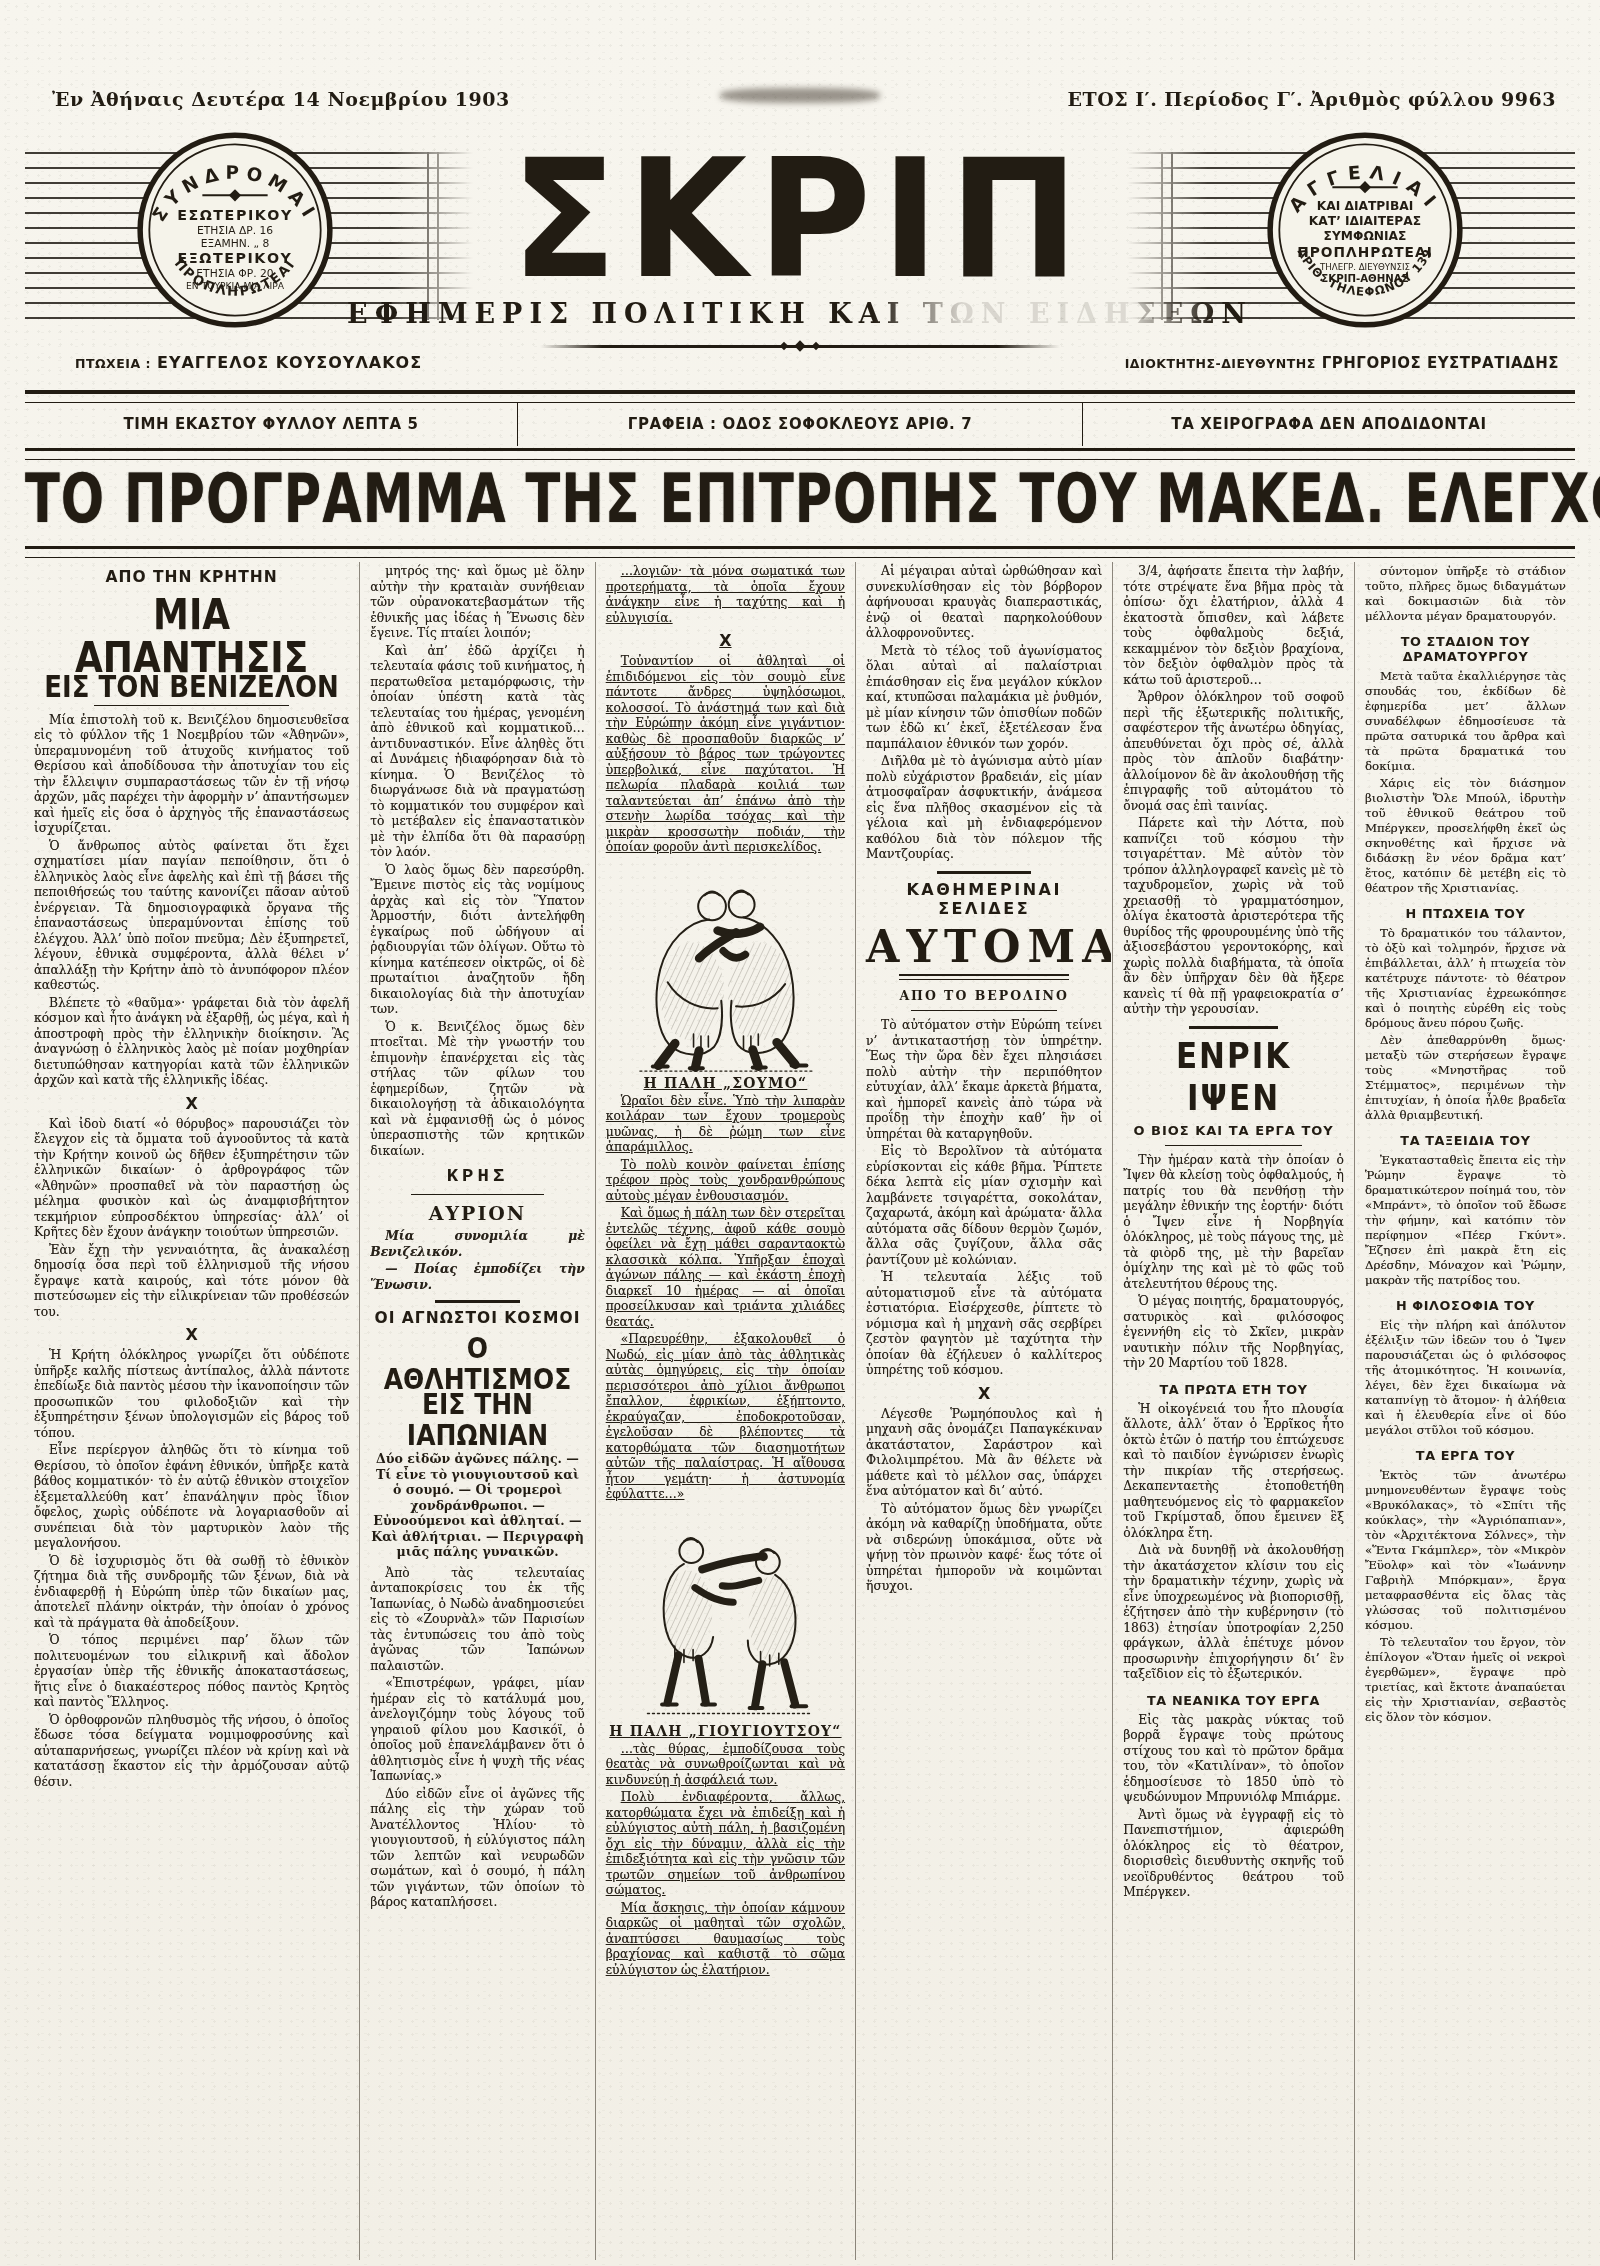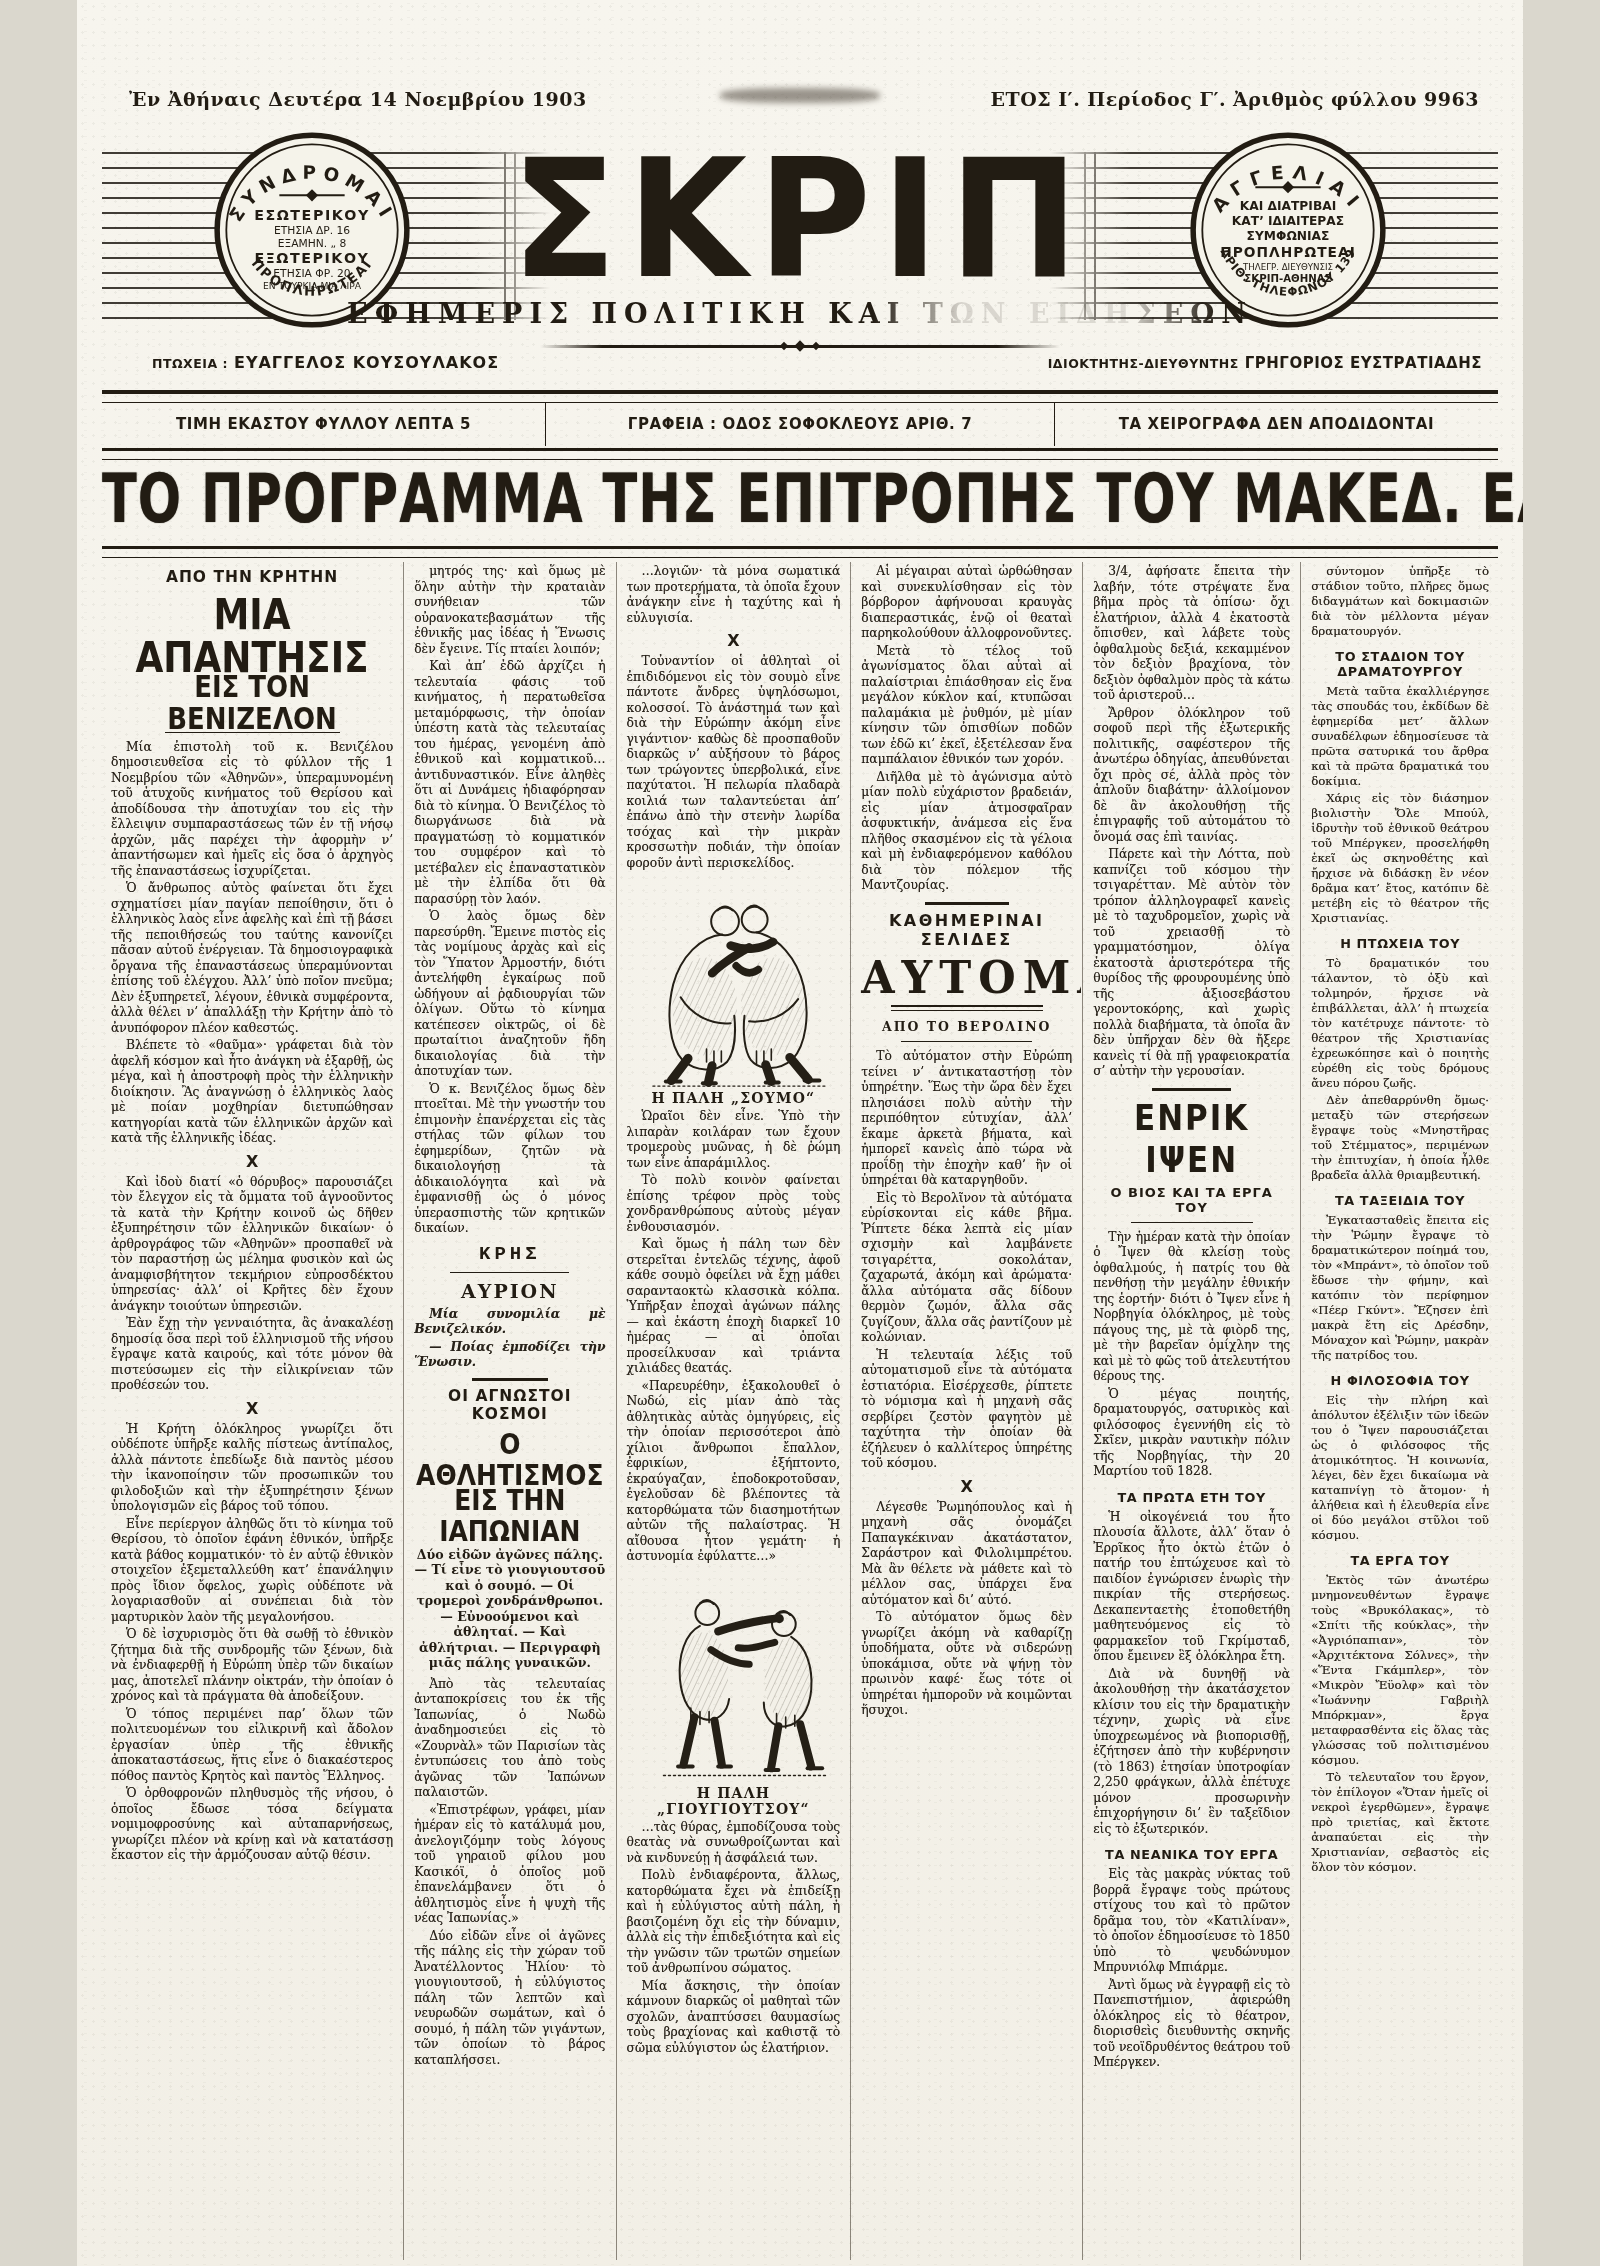--- a/index.html
+++ b/index.html
@@ -1,17 +1,17 @@
 <!DOCTYPE html>
 <html><head>
 <meta charset="utf-8">
 <style>
   html,body{margin:0;padding:0;background:#dad7cd;}
   .sheet{
-    position:relative;width:1446px;height:2266px;margin:0 auto;overflow:hidden;
+    position:relative;width:1600px;height:2266px;margin:0 auto;overflow:hidden;
     color:#221c13;
     background-image:
       radial-gradient(rgba(50,42,30,.055) 1px, transparent 1.3px),
       radial-gradient(rgba(50,42,30,.04) 1px, transparent 1.2px),
       linear-gradient(#f7f5ee,#f2efe6);
     background-size:11px 13px,17px 7px,100% 100%;
     font-family:"DejaVu Serif", serif;
   }
   .topline{position:absolute;top:88px;left:52px;right:44px;display:flex;justify-content:space-between;
     font-weight:bold;font-size:19px;letter-spacing:.5px;}
@@ -48,21 +48,21 @@
     font-family:"DejaVu Sans",sans-serif;font-weight:bold;font-size:15px;letter-spacing:.6px;}
   .infobar .cell{flex:1 1 33%;padding:4px 8px;}
   .infobar .cell.mid{flex:1.25 1 38%;border-left:1.6px solid #221c13;border-right:1.6px solid #221c13;align-self:stretch;display:flex;align-items:center;justify-content:center;}
   .banner{position:absolute;top:460px;left:25px;right:25px;height:84px;text-align:center;}
   .banner .txt{display:inline-block;font-family:"DejaVu Sans",sans-serif;font-weight:bold;font-size:51px;letter-spacing:1px;
     transform:scaleY(1.32);transform-origin:top center;white-space:nowrap;text-shadow:0 0 1px rgba(30,25,18,.7);}
   
   .cols{position:absolute;top:562px;left:25px;right:25px;bottom:6px;display:flex;}
   .vline{flex:0 0 1px;background:#463e32;opacity:.6;margin:0 1px;}
   .col{height:100%;overflow:hidden;padding:2px 9px;box-sizing:border-box;}
-  .c1{flex:0 0 21.5%;} .c2{flex:0 0 15.0%;} .c3{flex:0 0 16.6%;} .c4{flex:0 0 16.4%;} .c5{flex:0 0 15.4%;} .c6{flex:1 1 auto;}
+  .c1{flex:0 0 21.5%;} .c2{flex:0 0 15.0%;} .c3{flex:0 0 16.6%;text-decoration:underline;} .c4{flex:0 0 16.4%;} .c5{flex:0 0 15.4%;} .c6{flex:1 1 auto;}
   .col p{margin:0 0 2px;font-size:12.3px;line-height:15.5px;text-align:justify;text-indent:15px;
     color:#28221a;text-shadow:0 0 .5px rgba(40,34,26,.55);hyphens:none;}
   .c6 p{font-size:11.8px;line-height:15px;}
   .xsep{text-align:center;font-weight:bold;font-size:16px;margin:5px 0 4px;font-family:"DejaVu Sans",sans-serif;}
   .kicker{text-align:center;font-family:"DejaVu Sans",sans-serif;font-weight:bold;font-size:15.5px;letter-spacing:1px;margin:4px 0 6px;}
   .bighead{text-align:center;font-family:"DejaVu Sans",sans-serif;font-weight:bold;font-size:36px;line-height:1.04;
     transform:scaleY(1.18);transform-origin:top center;margin:0 0 4px;}
   .bighead.sub{font-size:26px;margin-top:2px;}
   .sporthead{text-align:center;font-family:"DejaVu Sans",sans-serif;font-weight:bold;font-size:25px;line-height:1.08;transform:scaleY(1.15);transform-origin:top center;margin:2px 0 0;}
   .deck{font-weight:bold;font-size:12.6px;line-height:15.5px;text-align:center;margin:8px 0 6px;}

